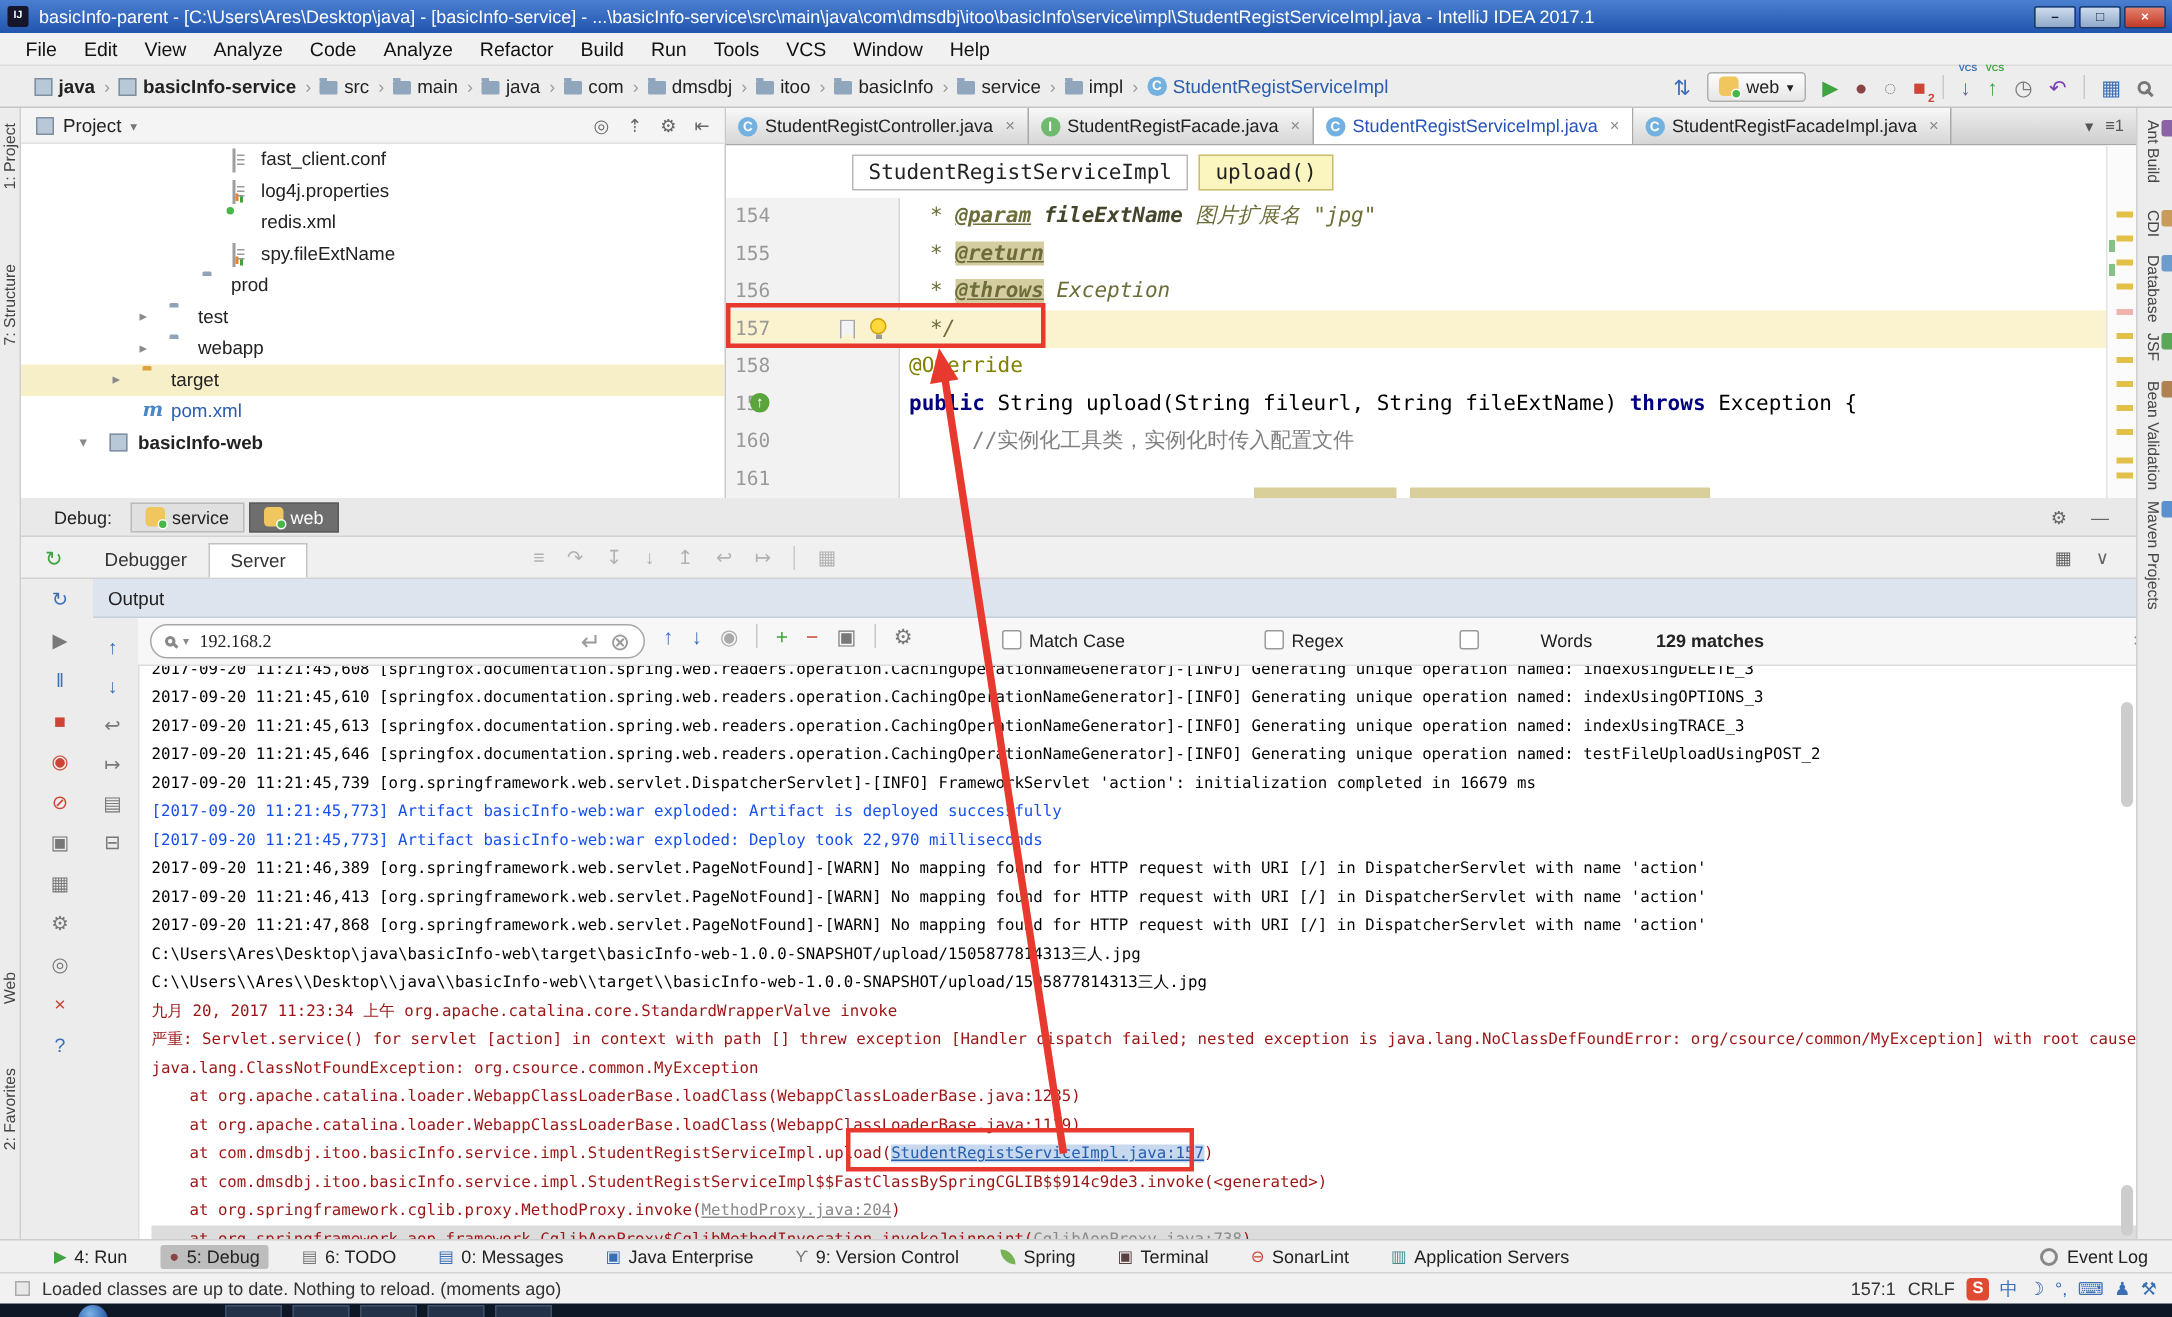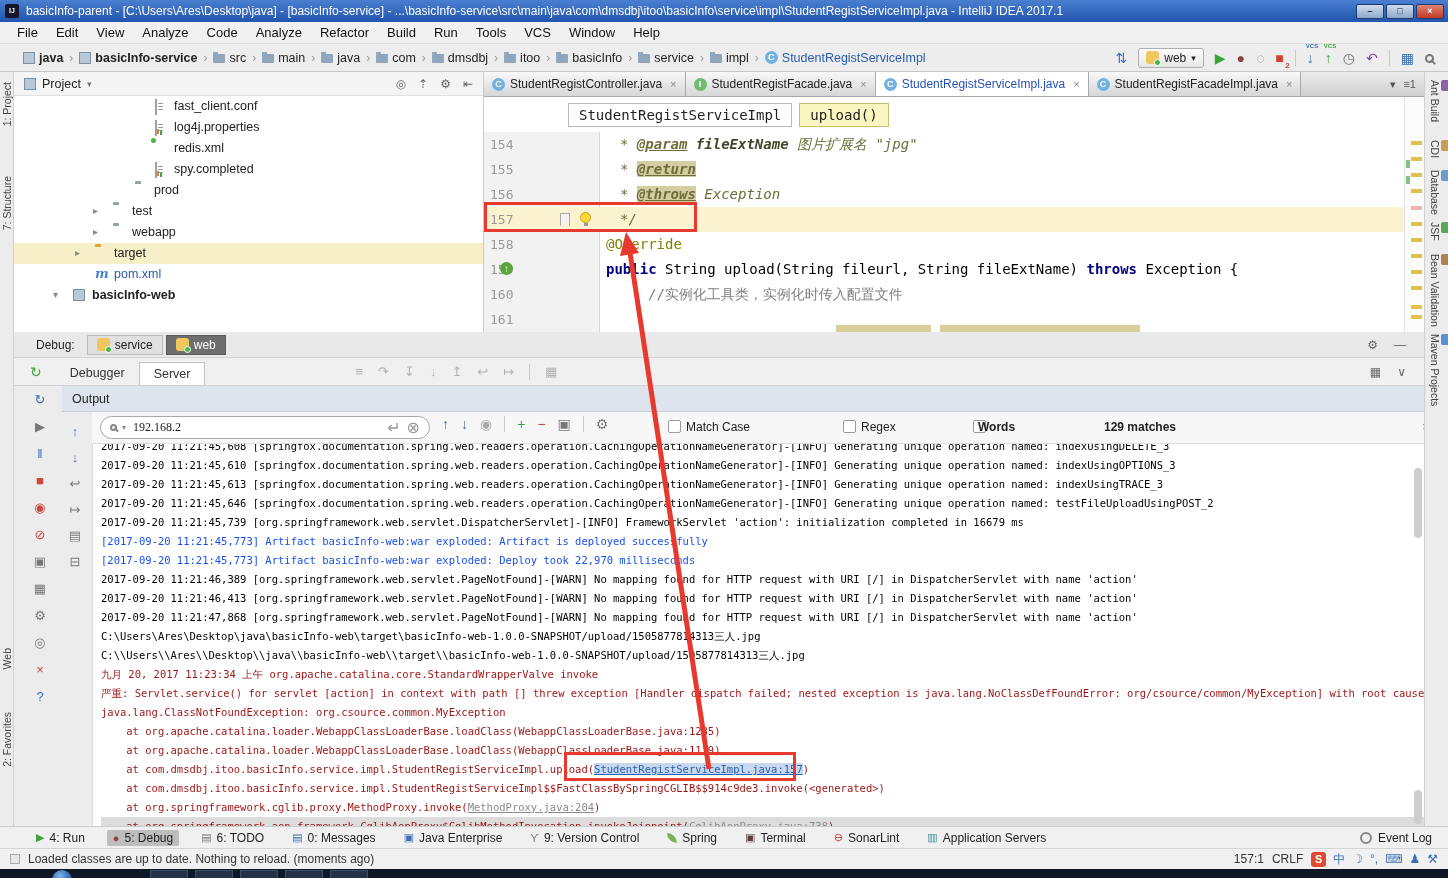--- a/index.html
+++ b/index.html
@@ -297,21 +297,21 @@
           <span>◎</span>
           <span>⇡</span>
           <span>⚙</span>
           <span>⇤</span>
         </span>
     </div>
     <div id="tree">
         <div class="trow"><span class="ti ic-file" style="left: 141px;"></span><span class="tlabel" style="left: 160px;">fast_client.conf</span></div>
         <div class="trow"><span class="ti ic-file props" style="left: 141px;"></span><span class="tlabel" style="left: 160px;">log4j.properties</span></div>
         <div class="trow"><span class="ti ic-xml" style="left: 141px;"></span><span class="tlabel" style="left: 160px;">redis.xml</span></div>
-        <div class="trow"><span class="ti ic-file props" style="left: 141px;"></span><span class="tlabel" style="left: 160px;">spy.completed</span></div>
+        <div class="trow"><span class="ti ic-file props" style="left: 141px;"></span><span class="tlabel" style="left: 160px;">spy.fileExtName</span></div>
         <div class="trow"><span class="ti ic-folder" style="left: 121px;"></span><span class="tlabel" style="left: 140px;">prod</span></div>
         <div class="trow"><span class="tch" style="left: 79px;">▸</span><span class="ti ic-folder" style="left: 99px;"></span><span class="tlabel" style="left: 118px;">test</span></div>
         <div class="trow"><span class="tch" style="left: 79px;">▸</span><span class="ti ic-folder" style="left: 99px;"></span><span class="tlabel" style="left: 118px;">webapp</span></div>
         <div class="trow sel"><span class="tch" style="left: 61px;">▸</span><span class="ti ic-folder orange" style="left: 81px;"></span><span class="tlabel" style="left: 100px;">target</span></div>
         <div class="trow">
           <span class="ti ic-maven" style="left: 81px; top: 2px;">m</span>
           <span class="tlabel blue" style="left: 100px;">pom.xml</span>
         </div>
         <div class="trow">
           <span class="tch" style="left: 39px;">▾</span>
@@ -470,21 +470,21 @@
           <span class="tico c-blue">↑</span>
           <span class="tico c-blue">↓</span>
           <span class="tico c-lgray">◉</span>
           <span class="tsep"></span>
           <span class="tico c-green">+</span>
           <span class="tico c-red">−</span>
           <span class="tico c-gray">▣</span>
           <span class="tsep"></span>
           <span class="tico c-gray">⚙</span>
         </span>
-      <span id="scbs"><span class="cbx" style="left: 576px;"></span><span class="cblabel" style="left: 594px; text-align: center;">Match Case</span><span class="cbx" style="left: 751px;"></span><span class="cblabel" style="left: 769px;">Regex</span><span class="cbx" style="left: 881px;"></span><span class="cblabel" style="left: 886px; font-weight: bold;">Words</span></span>
+      <span id="scbs"><span class="cbx" style="left: 576px;"></span><span class="cblabel" style="left: 594px; text-align: center;">Match Case</span><span class="cbx" style="left: 751px;"></span><span class="cblabel" style="left: 769px;">Regex</span><span class="cbx" style="left: 881px;"></span><span class="cblabel" style="left: 935px;">Words</span></span>
       <b id="matches" style="left:1012px">129 matches</b>
       <span id="sclose" style="left:1330px">×</span>
     </div>
     <div id="dcol1">
         <span class="dico c-blue" style="top: 6px;">↻</span>
         <span class="dico c-gray" style="top: 33px;">▶</span>
         <span class="dico c-blue" style="top: 60px;">‖</span>
         <span class="dico c-red" style="top: 87px;">■</span>
         <span class="dico c-red" style="top: 114px;">◉</span>
         <span class="dico c-red" style="top: 141px;">⊘</span>

